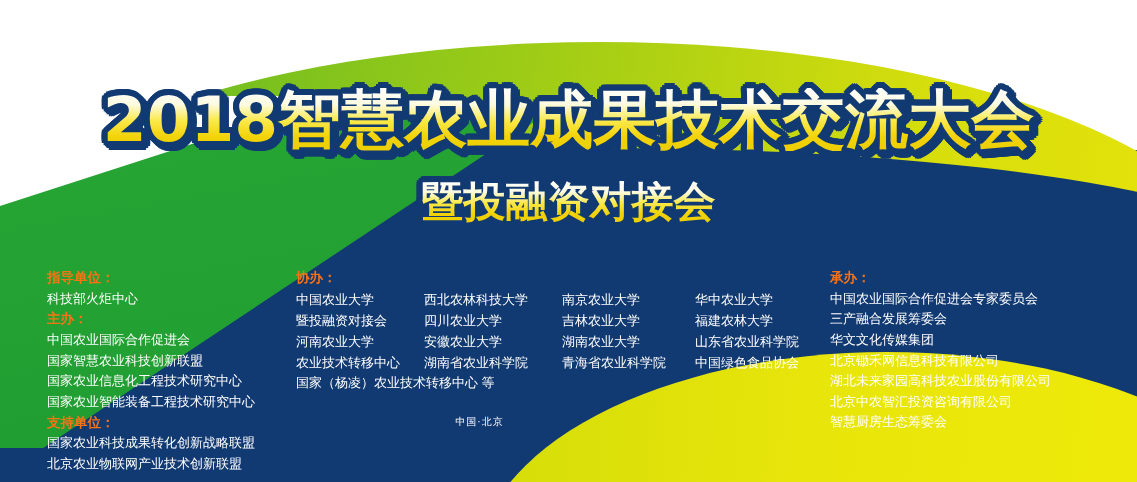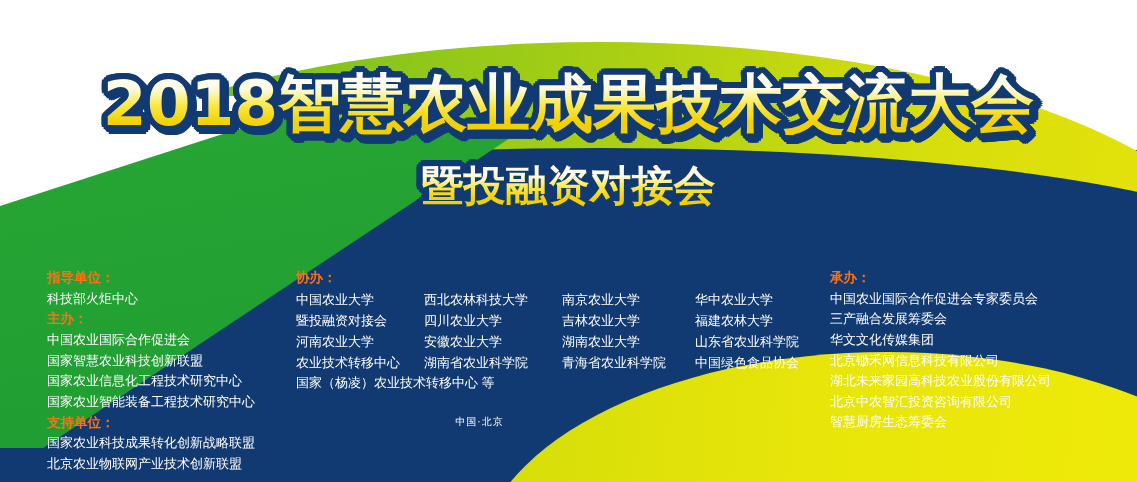--- a/index.html
+++ b/index.html
@@ -51,21 +51,21 @@
   .arc-bottom{
     position:absolute;
     right:-160px;bottom:-300px;
     width:820px;height:430px;
     border-radius:50%;
     background:linear-gradient(95deg,#d4dd09 0%,#e8e50a 40%,#f2ec07 100%);
   }
 
   
   .title-wrap{
-    position:absolute;left:0;top:72px;width:1137px;
+    position:absolute;left:0;top:88px;width:1137px;
     text-align:center;z-index:6;
     pointer-events:none;
   }
   .title-line{
     font-family:"DejaVu Sans","Liberation Sans",sans-serif;
     font-weight:bold;
     letter-spacing:0px;
     line-height:1.0;
     color:#f5e31c;
     background:linear-gradient(180deg,#ffffff 0%,#fdfbe0 26%,#fbe94a 52%,#f2d208 78%,#eccf06 100%);

